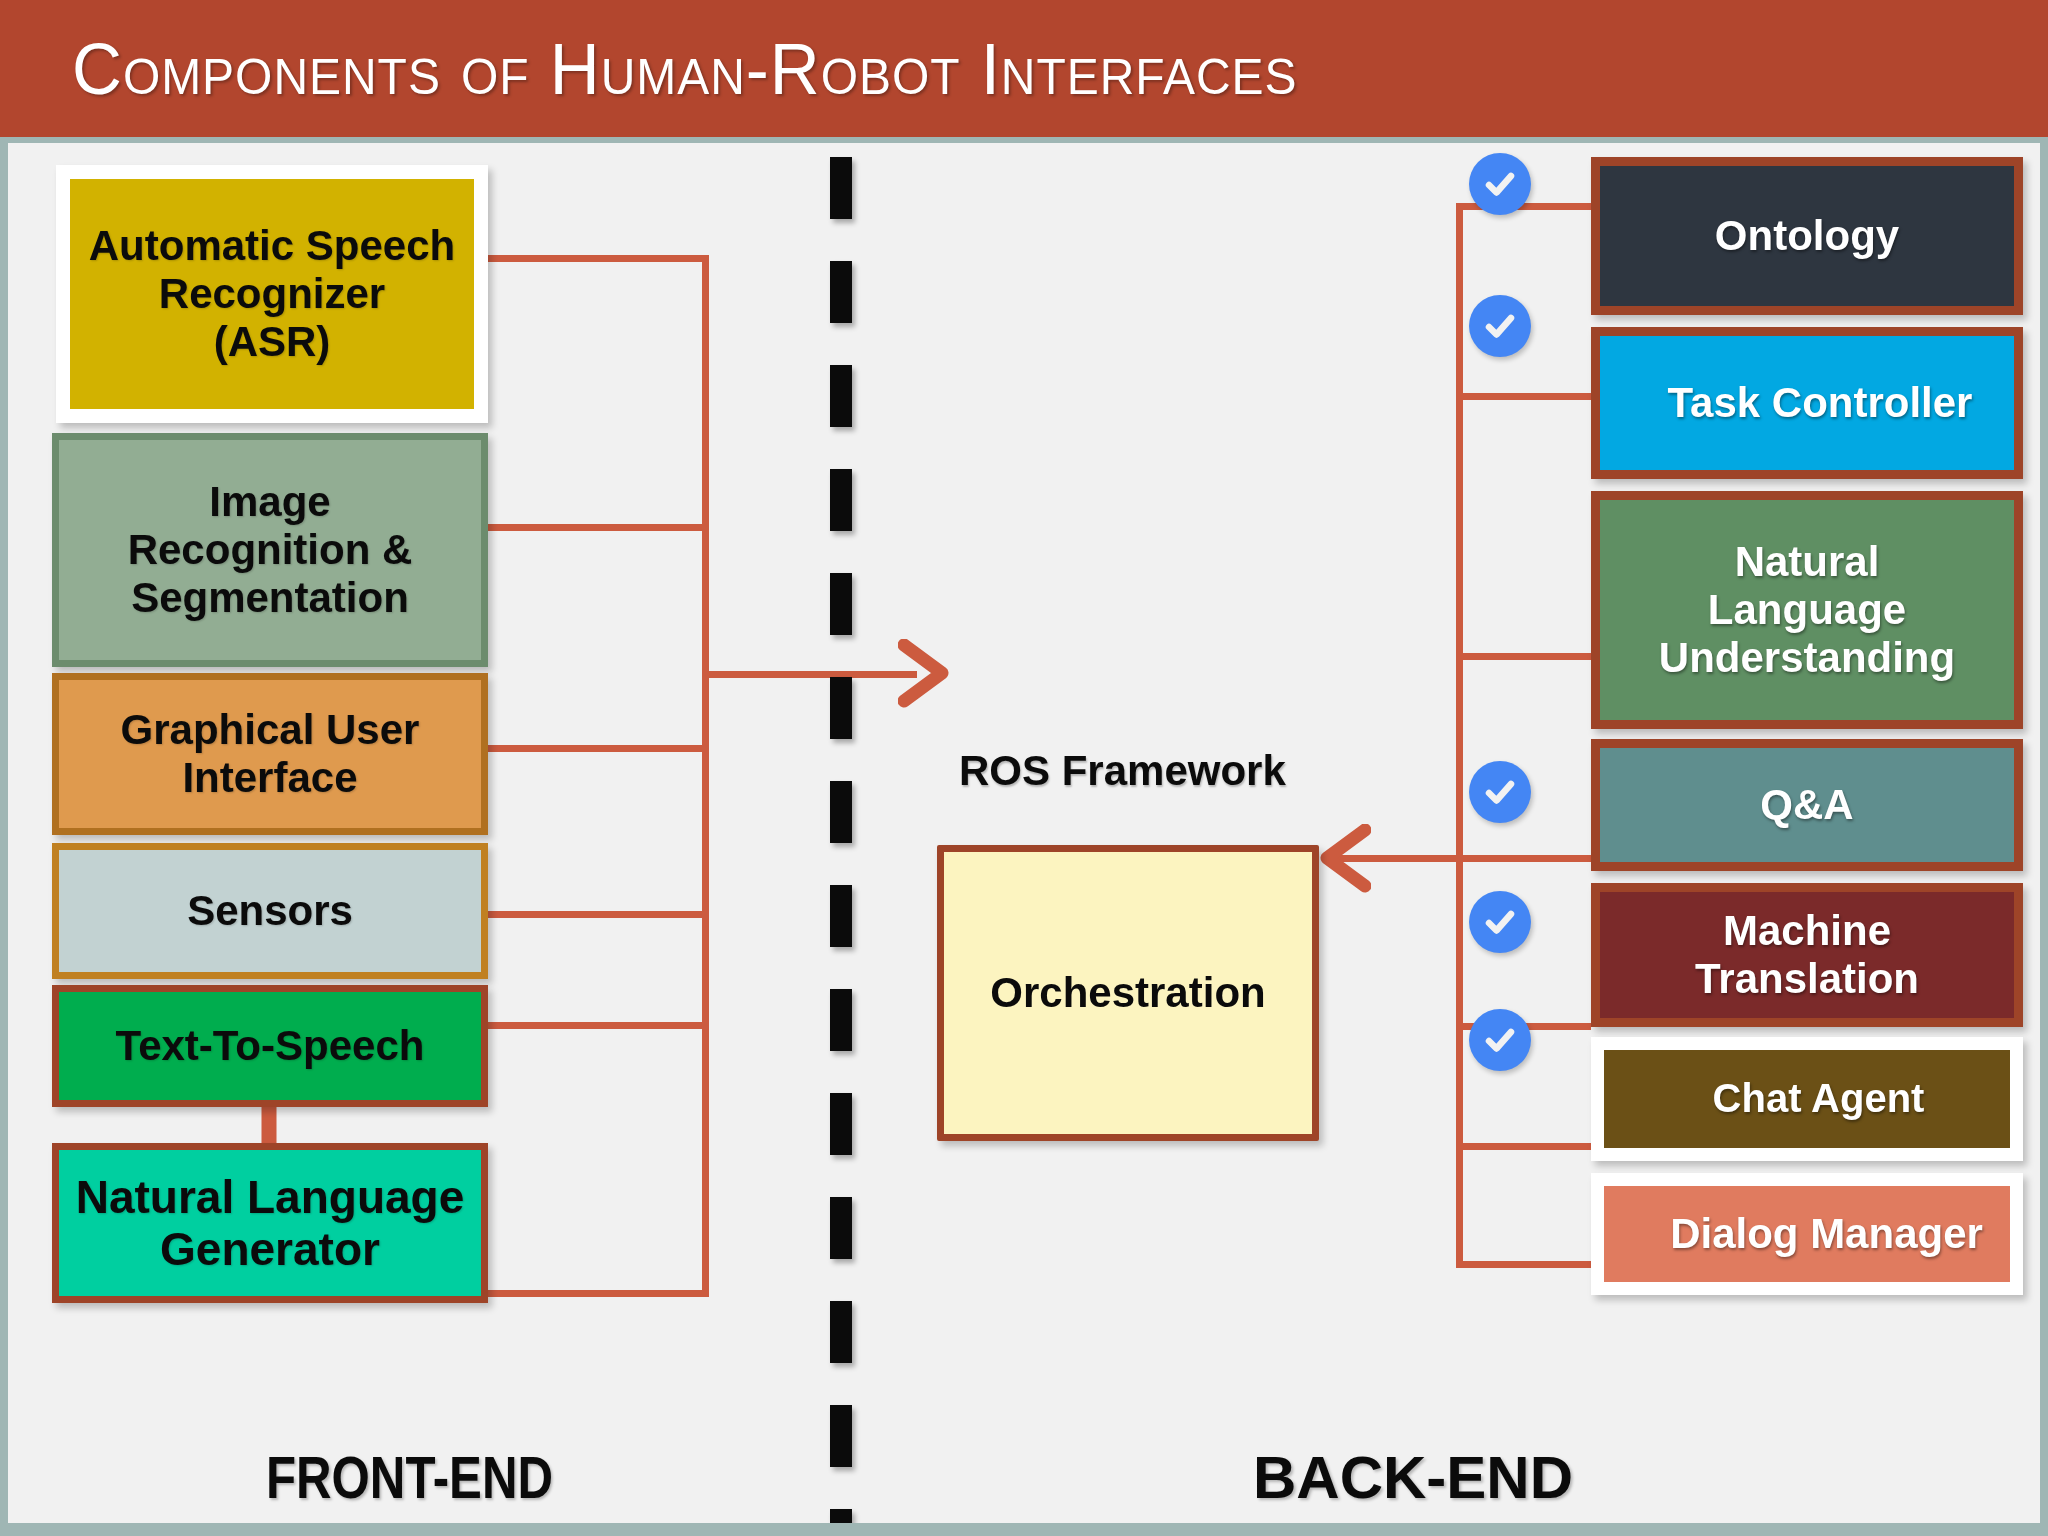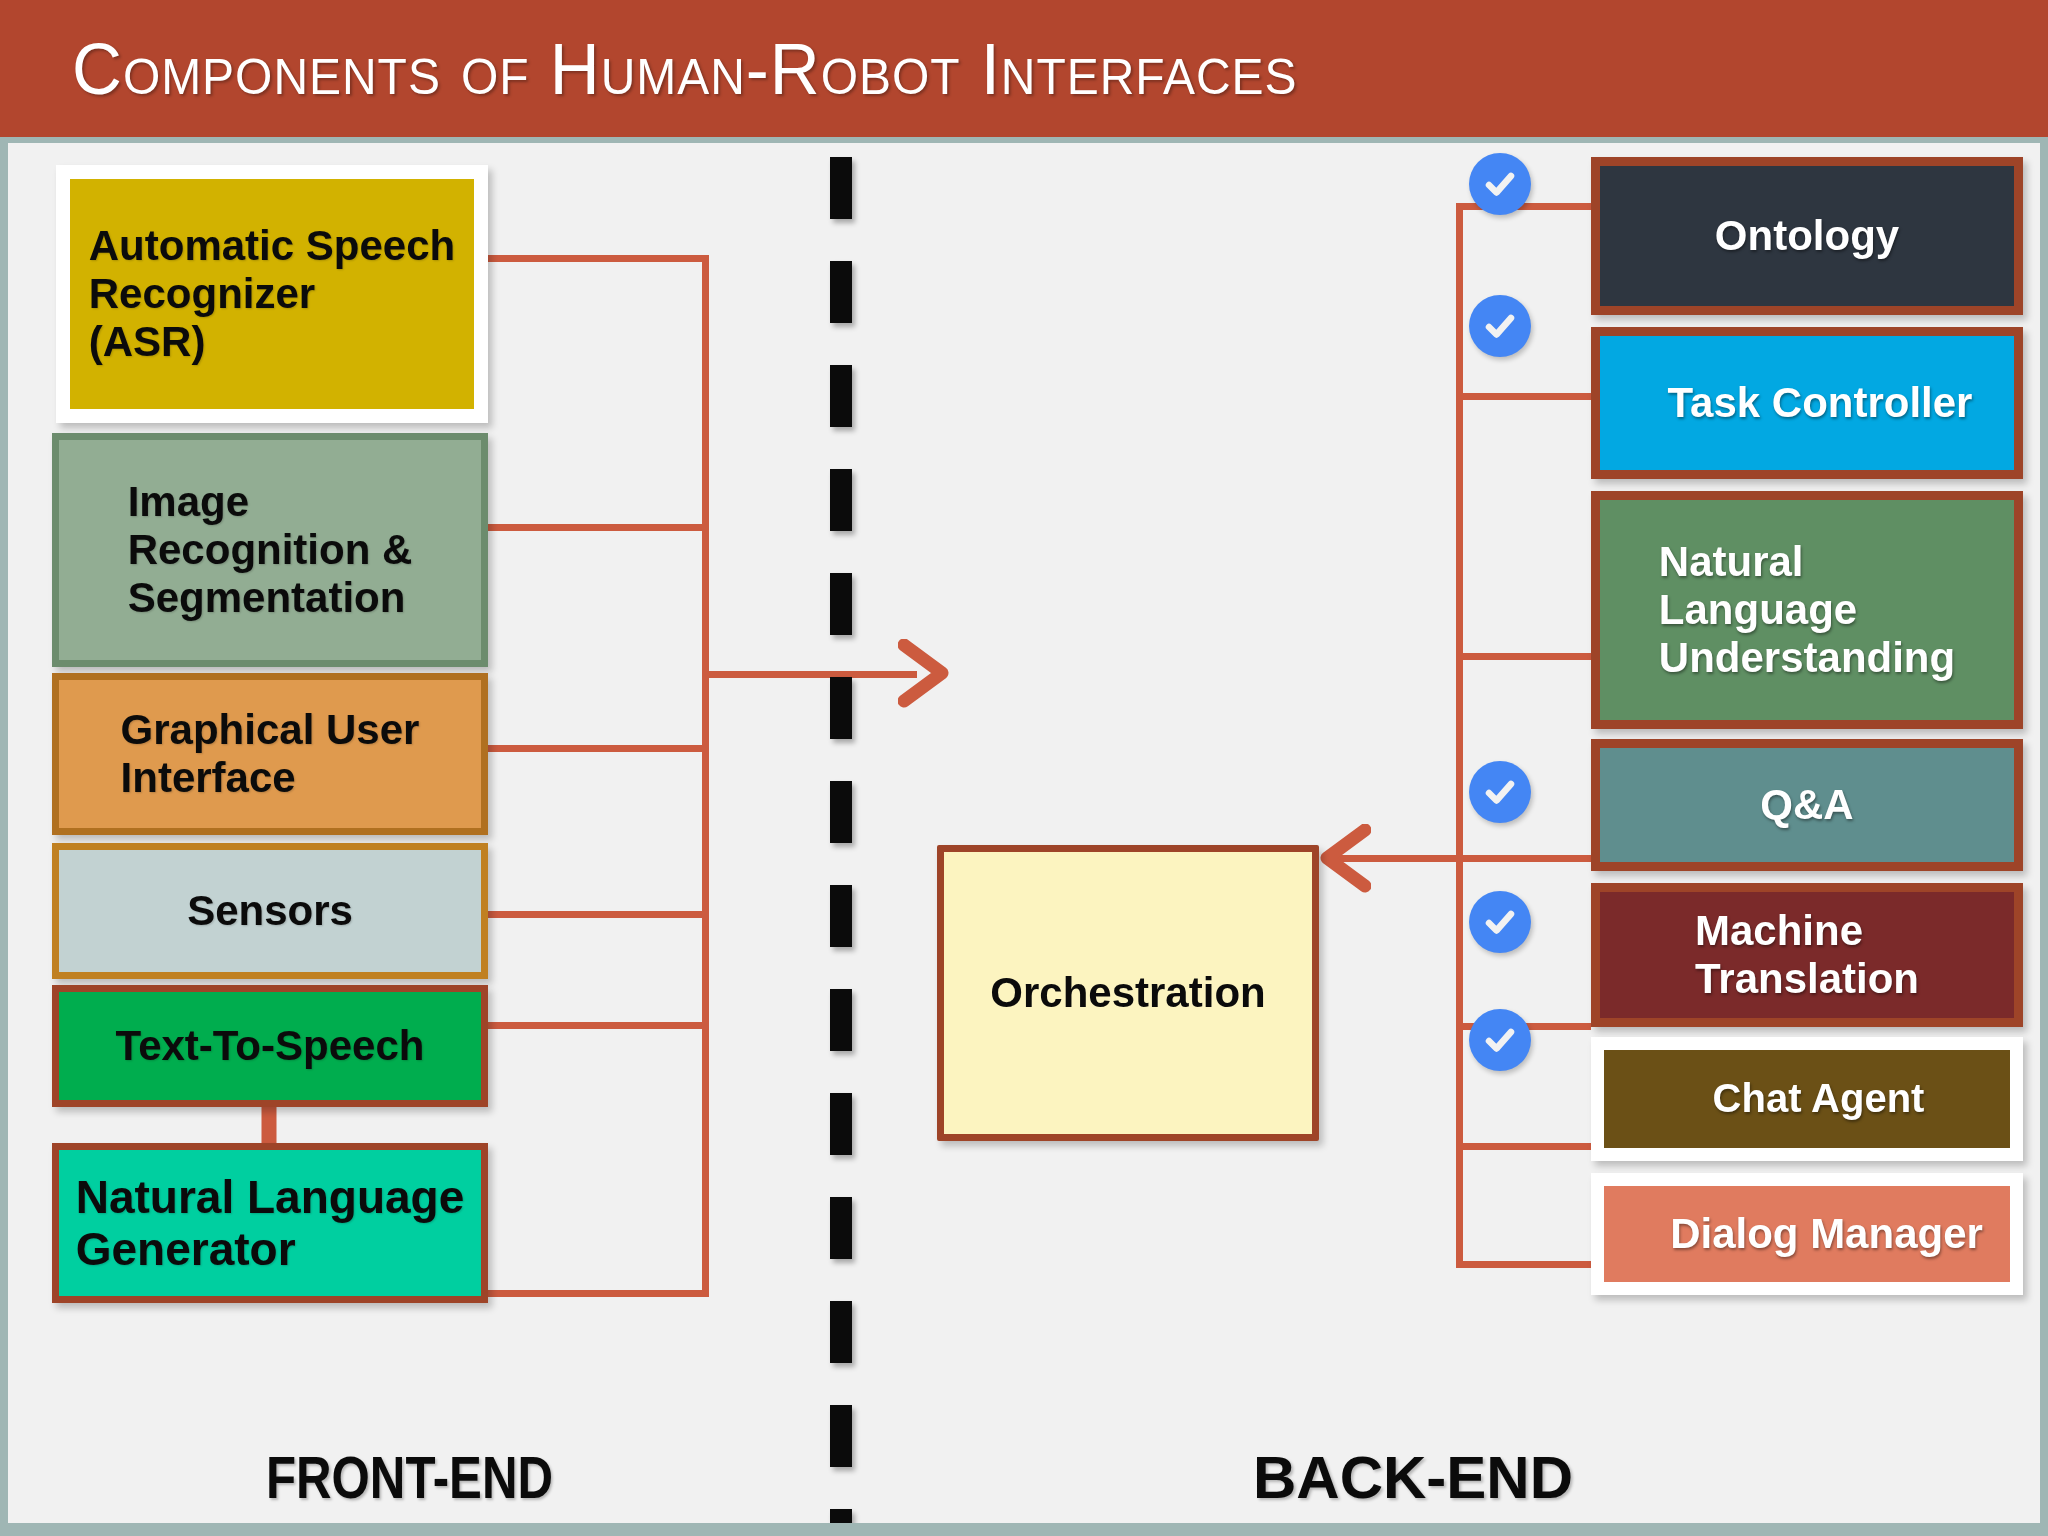--- a/index.html
+++ b/index.html
@@ -42,21 +42,21 @@
     background:#F1F1F1;
     overflow:hidden;
   }
 
   
   .box{
     position:absolute;
     display:flex;
     align-items:center;
     justify-content:center;
-    text-align:left;
+    text-align:center;
     font-weight:bold;
     line-height:1.14;
     border-style:solid;
     box-shadow:4px 5px 7px rgba(0,0,0,.22);
     padding:2px 6px;
     white-space:pre-line;
   }
 
   
   .conn{ position:absolute; background:#CC5B3F; }
@@ -182,20 +182,21 @@
         <div class="dash" style="top: 638px; background: rgb(11, 11, 11);"></div>
         <div class="dash" style="top: 742px; background: rgb(11, 11, 11);"></div>
         <div class="dash" style="top: 846px; background: rgb(11, 11, 11);"></div>
         <div class="dash" style="top: 950px; background: rgb(11, 11, 11);"></div>
         <div class="dash" style="top: 1054px; background: rgb(11, 11, 11);"></div>
         <div class="dash" style="top: 1158px; background: rgb(11, 11, 11);"></div>
         <div class="dash" style="top: 1262px; background: rgb(11, 11, 11);"></div>
         <div class="dash" style="top: 1366px; background: rgb(11, 11, 11);"></div>
       </div>
 
+    <div id="ros-label">ROS Framework</div>
 
     <div class="box" id="orchestration">Orchestration</div>
 
     <div id="frontend-layer">
         <div class="box" style="left: 48px; top: 22px; width: 432px; height: 258px; background: rgb(210, 178, 0); border: 14px solid rgb(255, 255, 255); color: rgb(11, 11, 11); font-size: 42px; text-shadow: rgba(0, 0, 0, 0.18) 1px 1px 2px;">Automatic Speech
 Recognizer
 (ASR)</div>
         <div class="box" style="left: 44px; top: 290px; width: 436px; height: 234px; background: rgb(146, 173, 147); border: 7px solid rgb(108, 140, 109); color: rgb(11, 11, 11); font-size: 42px; text-shadow: rgba(0, 0, 0, 0.18) 1px 1px 2px;">Image
 Recognition &amp;
 Segmentation</div>

